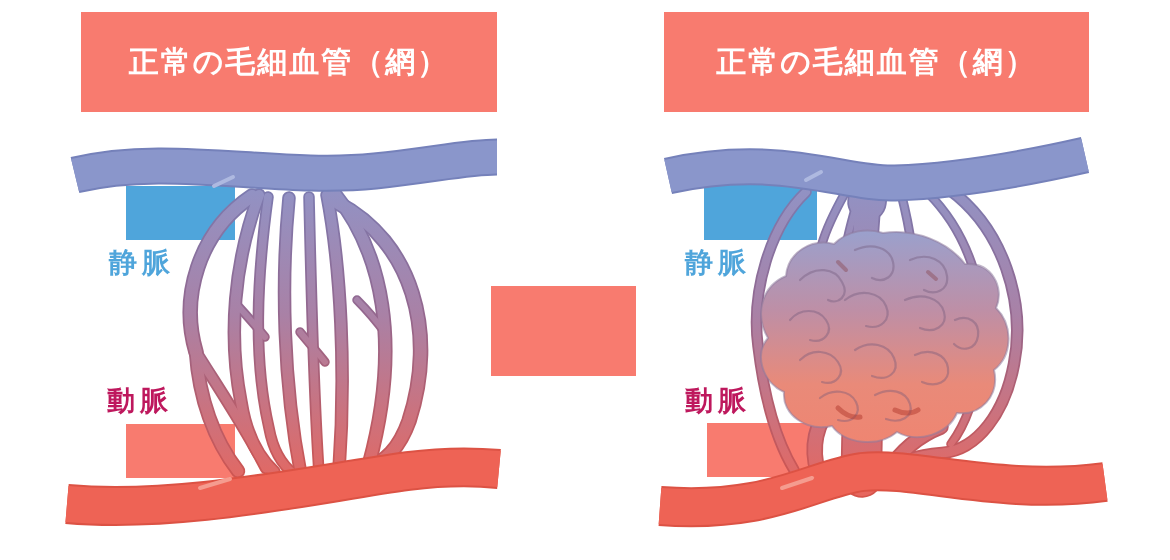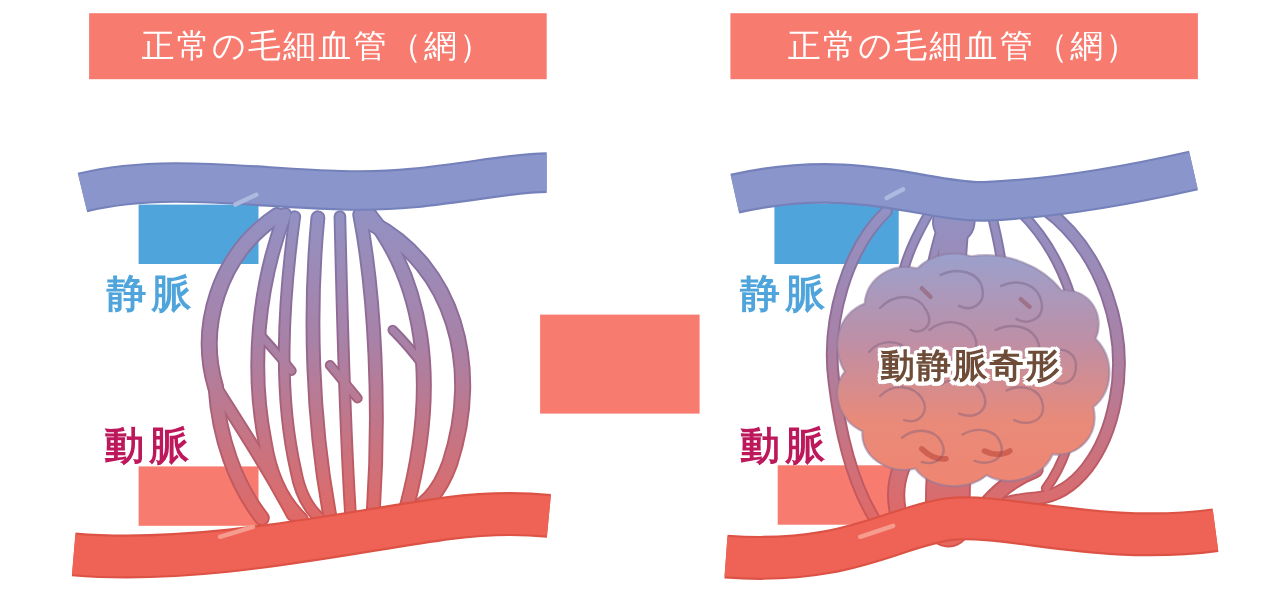--- a/index.html
+++ b/index.html
@@ -2,28 +2,28 @@
 <html><head>
 <meta charset="utf-8">
 <style>
   html,body{margin:0;padding:0;background:#fff;}
   .stage{
     position:relative;width:1170px;height:560px;background:#fff;overflow:hidden;
     font-family:"Liberation Sans","DejaVu Sans",sans-serif;
   }
   .stage svg{position:absolute;left:0;top:0;}
   .hdr{
-    position:absolute;top:12px;height:60px;background:#F87B6F;color:#fff;
+    position:absolute;top:12px;height:100px;background:#F87B6F;color:#fff;
     display:flex;align-items:center;justify-content:center;
-    font-size:30px;font-weight:normal;letter-spacing:2px;
+    font-size:30px;font-weight:bold;letter-spacing:2px;
   }
   .hdr-left{left:81px;width:416px;}
   .hdr-right{left:664px;width:425px;}
   .side-label{
-    position:absolute;font-size:36px;font-weight:bold;letter-spacing:5px;line-height:1;
+    position:absolute;font-size:28px;font-weight:bold;letter-spacing:5px;line-height:1;margin-left:12px;
   }
   .vein-label{color:#4FA5DB;}
   .artery-label{color:#be185d;}
   .lbl-vein-left{left:97px;top:249px;}
   .lbl-artery-left{left:95px;top:387px;}
   .lbl-vein-right{left:673px;top:249px;}
   .lbl-artery-right{left:673px;top:387px;}
   .avm-label{
     position:absolute;left:741px;top:312px;width:284px;text-align:center;
     font-size:31px;font-weight:bold;letter-spacing:2px;color:#6E4C38;
@@ -185,14 +185,13 @@
   <div class="hdr hdr-right">
     <span>正常の毛細血管（網）</span>
   </div>
 
   <div class="side-label vein-label lbl-vein-left">静脈</div>
   <div class="side-label artery-label lbl-artery-left">動脈</div>
 
   <div class="side-label vein-label lbl-vein-right">静脈</div>
   <div class="side-label artery-label lbl-artery-right">動脈</div>
 
-  <div class="avm-label">動静脈奇形</div>
 </div>
 
 </body></html>

